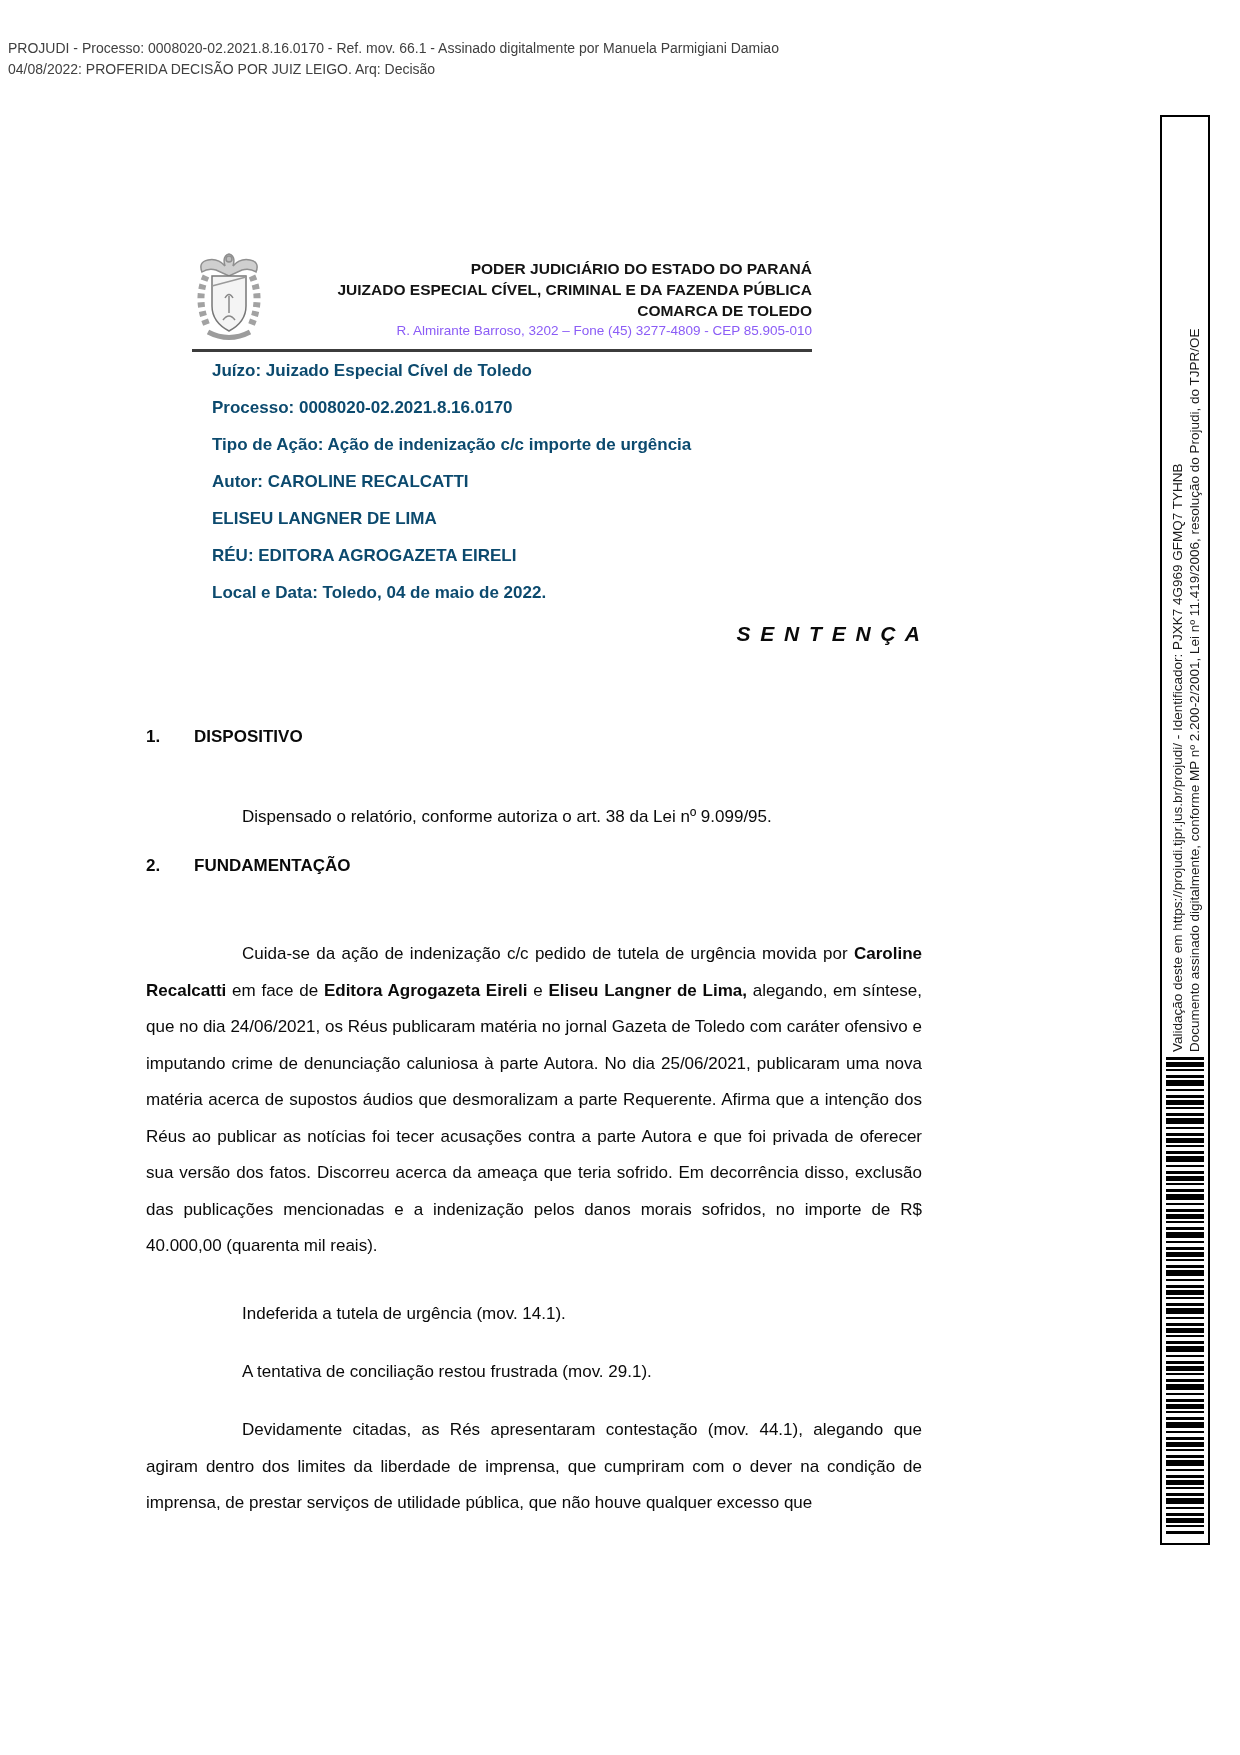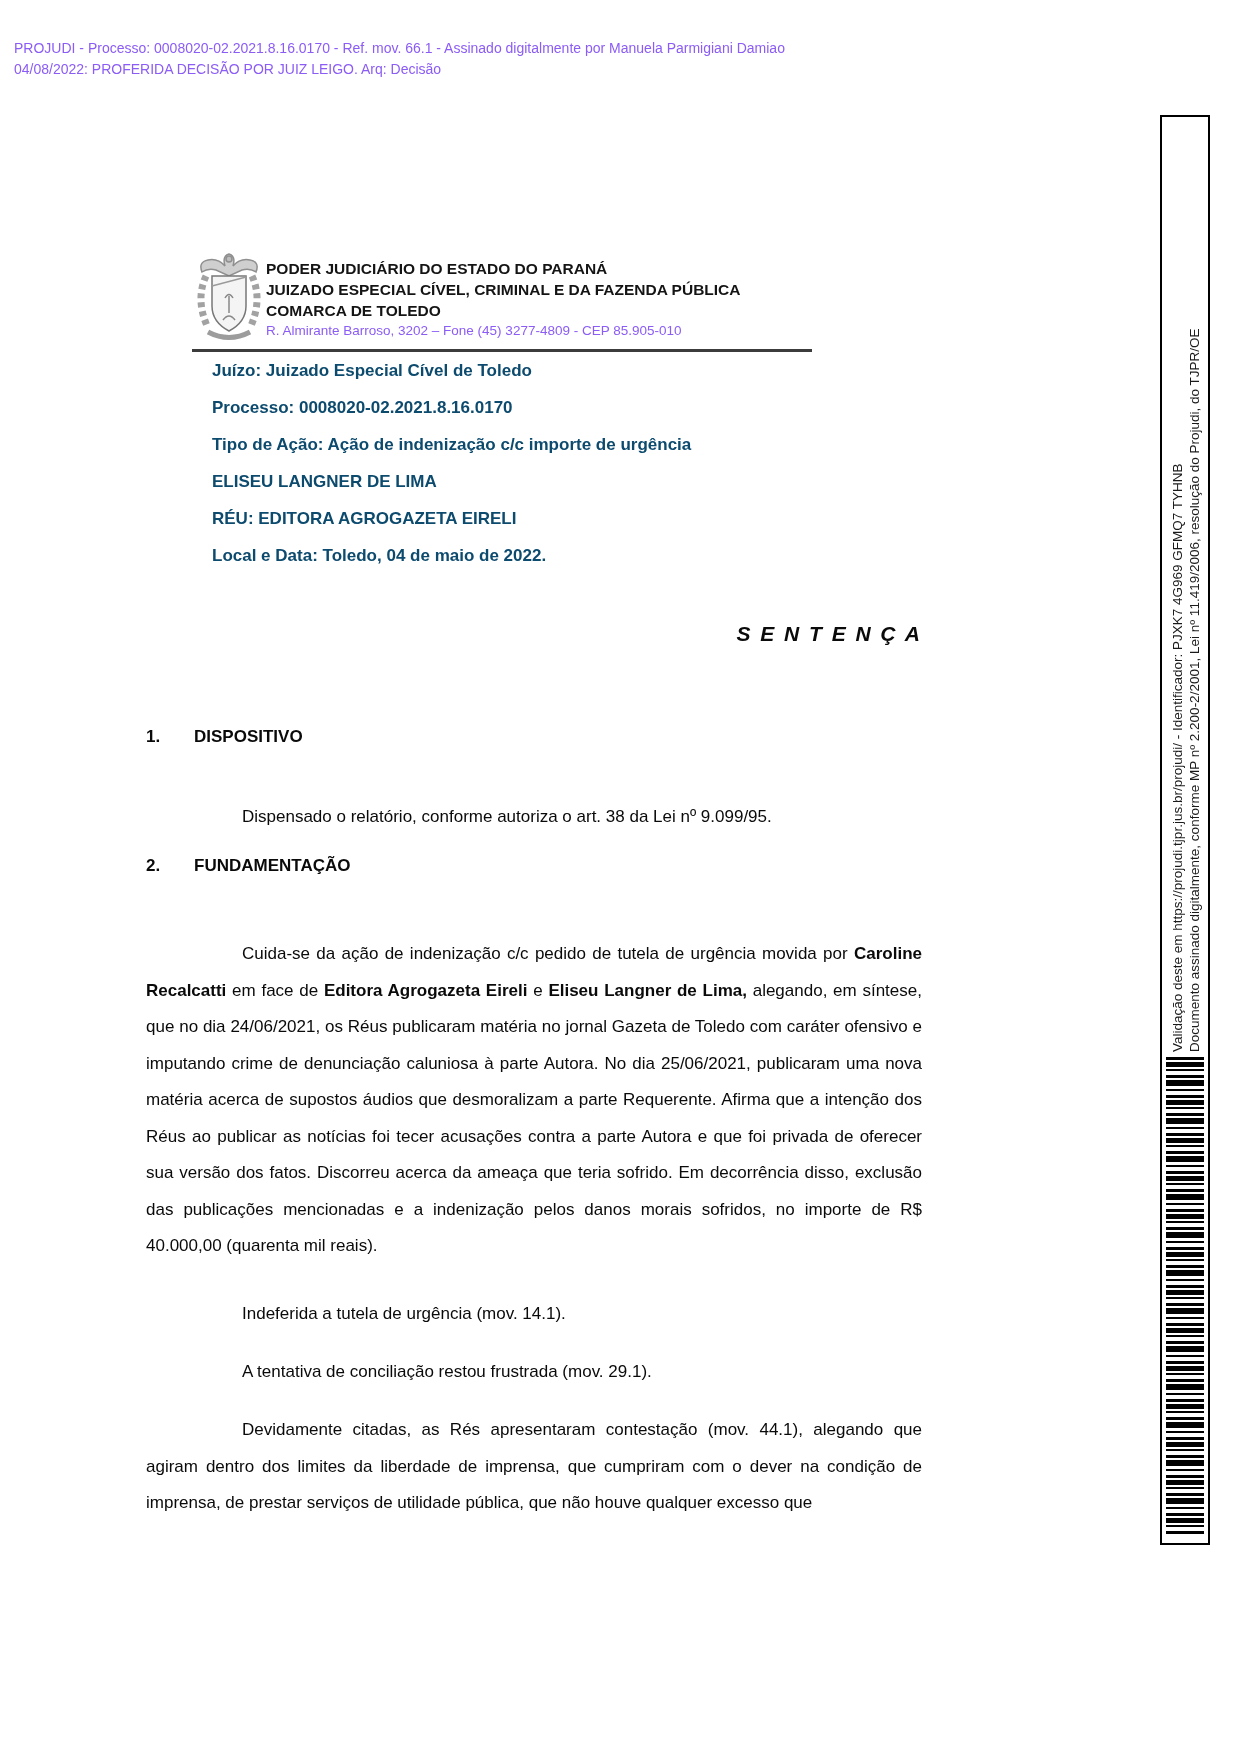--- a/index.html
+++ b/index.html
@@ -8,33 +8,33 @@
     background:#ffffff;
     position:relative;
     font-family:"Liberation Sans", sans-serif;
     color:#0a0a0a;
     overflow:hidden;
   }
   .abs { position:absolute; }
 
   
   .meta-header {
-    left:14px; top:38px; width:1020px;
-    font-size:14px; line-height:21px; color:#8b5cf6;
+    left:8px; top:38px; width:1020px;
+    font-size:14px; line-height:21px; color:#404040;
   }
 
   
   .letterhead {
     left:192px; top:250px; width:620px;
     display:flex; align-items:flex-start;
     border-bottom:3px solid #3c3c3c;
     padding-bottom:5px;
   }
   .emblem { width:74px; height:94px; flex:0 0 auto; }
-  .lh-text { flex:1; text-align:left; padding-top:8px; }
+  .lh-text { flex:1; text-align:right; padding-top:8px; }
   .lh-bold { font-weight:bold; font-size:15.5px; line-height:21px; color:#141414; }
   .lh-addr { font-size:13.5px; line-height:20px; color:#8b5cf6; }
 
   
   .case-info {
     left:212px; top:352px; width:730px;
     font-weight:bold; font-size:17px; line-height:37px; color:#0c4a6e;
   }
 
   
@@ -117,20 +117,21 @@
     <div class="lh-bold">JUIZADO ESPECIAL CÍVEL, CRIMINAL E DA FAZENDA PÚBLICA</div>
     <div class="lh-bold">COMARCA DE TOLEDO</div>
     <div class="lh-addr">R. Almirante Barroso, 3202 – Fone (45) 3277-4809 - CEP 85.905-010</div>
   </div>
 </div>
 
 <div class="abs case-info">
   <div>Juízo: Juizado Especial Cível de Toledo</div>
   <div>Processo: 0008020-02.2021.8.16.0170</div>
   <div>Tipo de Ação: Ação de indenização c/c importe de urgência</div>
+  <div>Autor: CAROLINE RECALCATTI</div>
   <div>ELISEU LANGNER DE LIMA</div>
   <div>RÉU: EDITORA AGROGAZETA EIRELI</div>
   <div>Local e Data: Toledo, 04 de maio de 2022.</div>
 </div>
 
 <div class="abs doc-title">S E N T E N Ç A</div>
 
 <div class="abs sec sec1">
   <span class="num">1.</span><span>DISPOSITIVO</span>
 </div>

